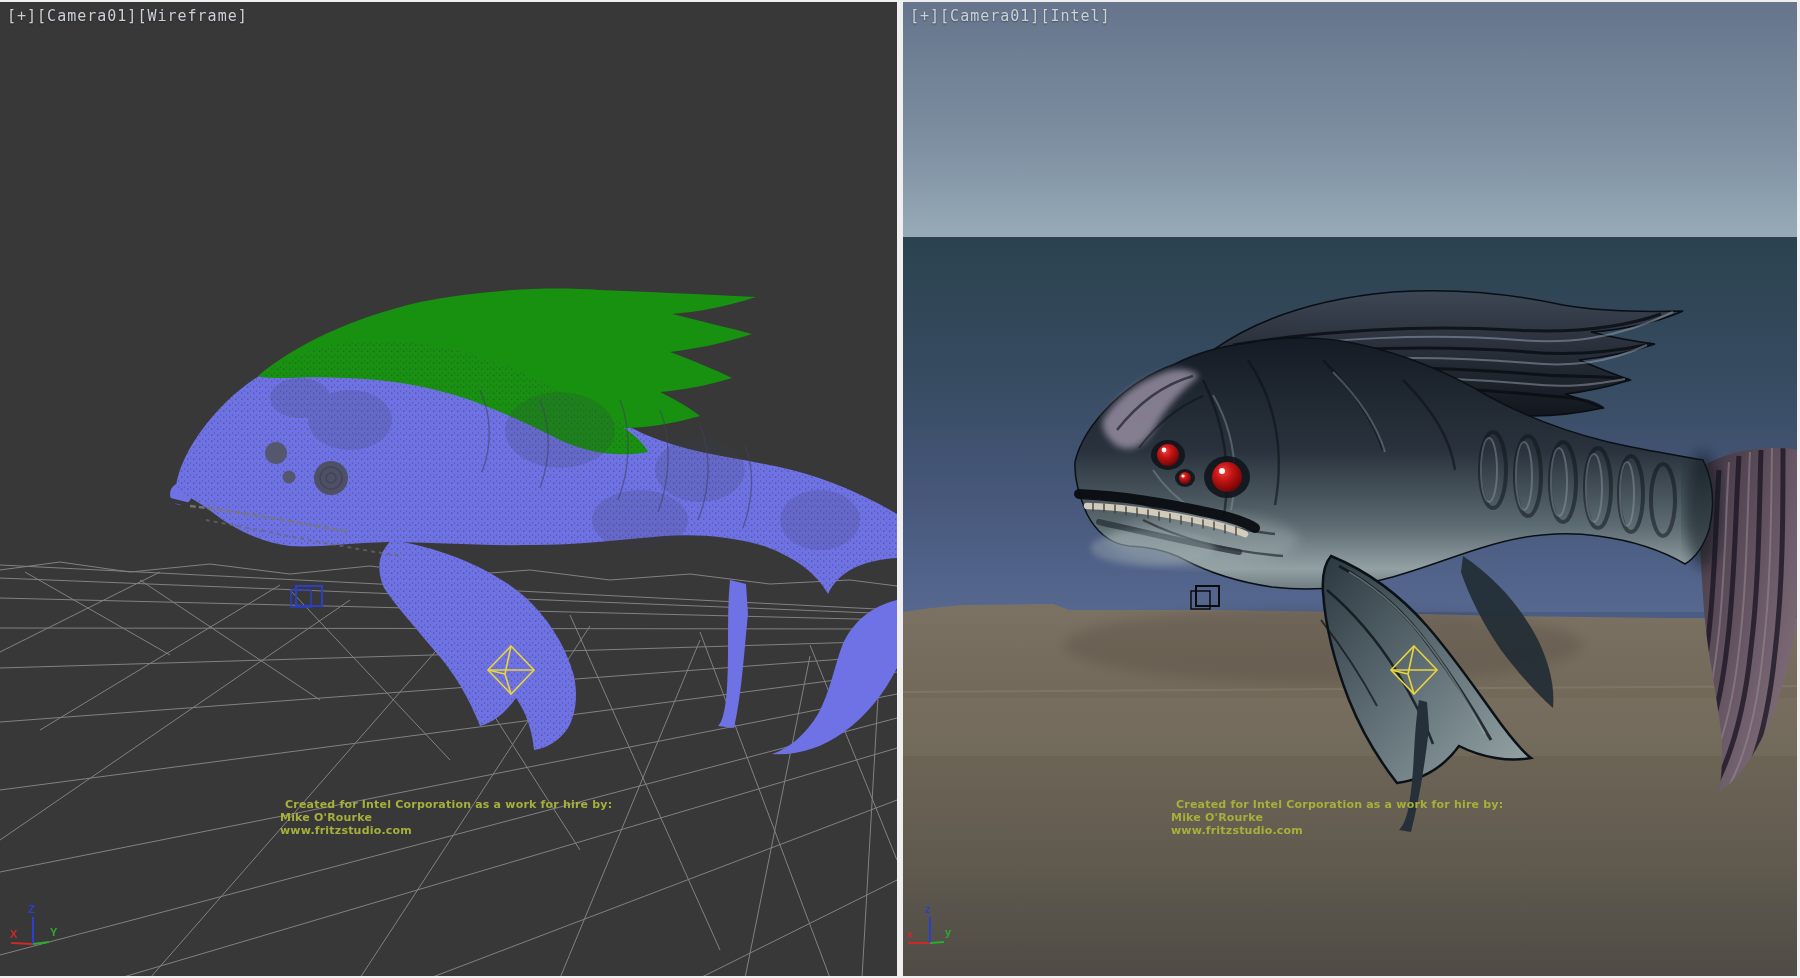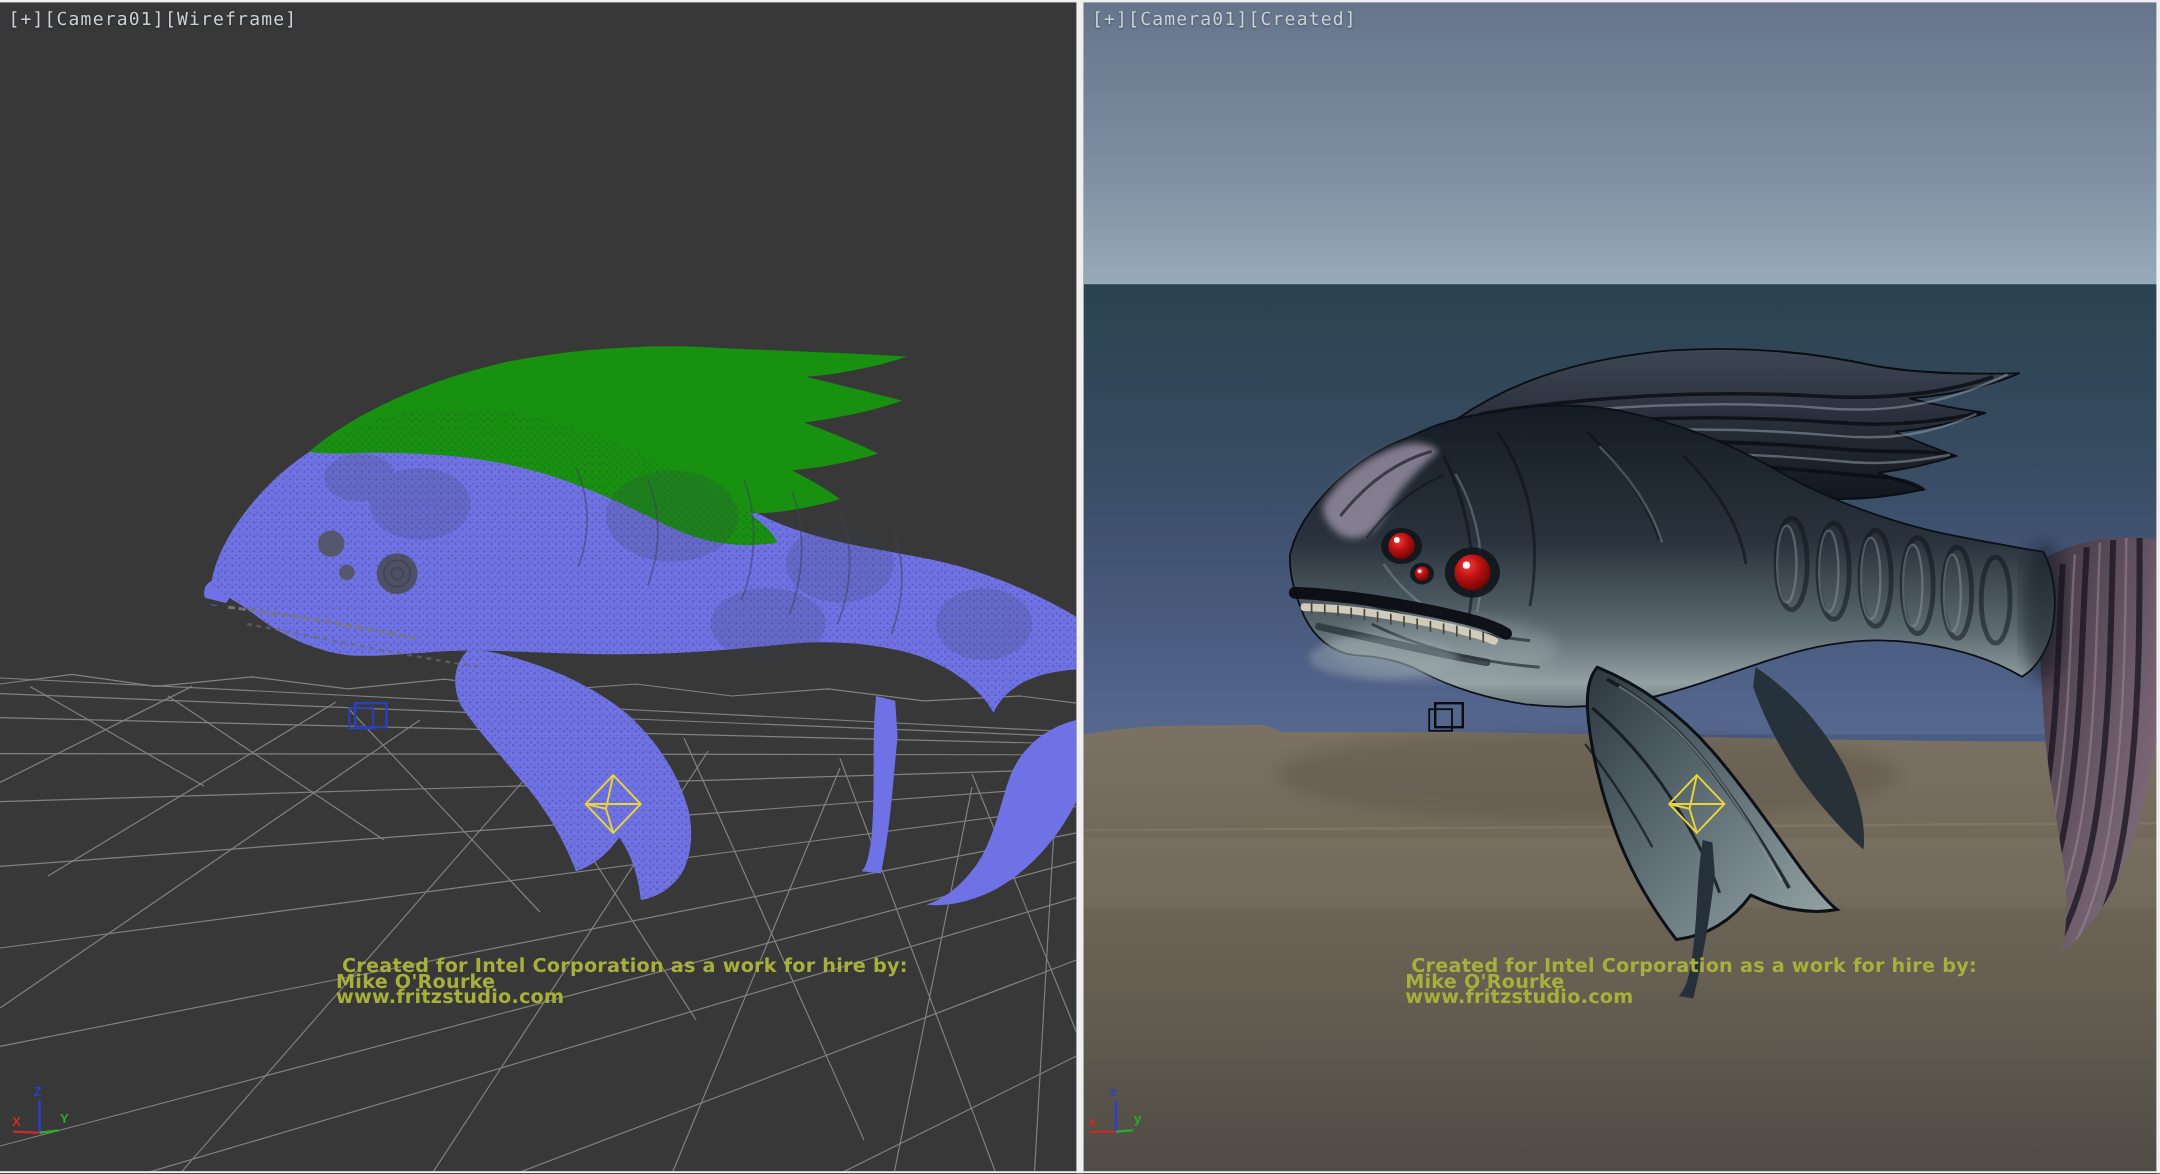--- a/index.html
+++ b/index.html
@@ -11,21 +11,21 @@
   .divider{position:absolute;left:897px;top:0;width:6px;height:978px;background:#efefef;z-index:40;}
   .edge{position:absolute;background:#efefef;z-index:41;}
   .edge-top{left:0;top:0;width:1800px;height:2px;}
   .edge-bottom{left:0;bottom:0;width:1800px;height:2px;}
   .edge-right{right:0;top:0;width:3px;height:978px;}
   .vp-label{position:absolute;left:7px;top:7px;z-index:30;
             font-family:"DejaVu Sans Mono","Liberation Mono",monospace;
             font-size:15px;letter-spacing:1px;color:#ccd1d8;cursor:default;
             text-shadow:0 1px 2px rgba(0,0,0,.35);}
   .annotation{position:absolute;z-index:25;color:#a6b03a;font-weight:bold;
-              font-family:"DejaVu Sans",sans-serif;font-size:16px;line-height:13px;
+              font-family:"DejaVu Sans",sans-serif;font-size:11px;line-height:13px;
               white-space:nowrap;letter-spacing:.2px;}
   .annotation .l1{padding-left:5px;}
   .vp-left  .annotation{left:280px;top:798px;}
   .vp-right .annotation{left:268px;top:798px;}
   .sky {position:absolute;left:0;top:0;width:897px;height:237px;
         background:linear-gradient(#65748b 0%,#7e90a2 62%,#97abb7 100%);}
   .sea {position:absolute;left:0;top:237px;width:897px;height:375px;
         background:linear-gradient(#2b434f 0%,#374b61 38%,#47587b 70%,#53648c 92%,#57688f 100%);}
   svg{position:absolute;left:0;top:0;}
 </style>
@@ -396,21 +396,21 @@
       <g font-family="Liberation Sans,sans-serif" font-size="11" font-weight="bold">
         <line x1="27" y1="943" x2="5" y2="943" stroke="#c92b2b" stroke-width="2"></line>
         <line x1="27" y1="943" x2="27" y2="917" stroke="#2a3fd0" stroke-width="2"></line>
         <line x1="27" y1="943" x2="41" y2="942" stroke="#2faa2f" stroke-width="2"></line>
         <text x="4" y="938" fill="#c92b2b">x</text>
         <text x="22" y="913" fill="#2a3fd0">z</text>
         <text x="42" y="936" fill="#2faa2f">y</text>
       </g>
     </svg>
 
-    <div class="vp-label">[+][Camera01][Created]</div>
+    <div class="vp-label">[+][Camera01][Intel]</div>
     <div class="annotation">
       <div class="l1">Created for Intel Corporation as a work for hire by:</div>
       <div>Mike O'Rourke</div>
       <div>www.fritzstudio.com</div>
     </div>
   </div>
 
   <div class="divider"></div>
   <div class="edge edge-top"></div>
   <div class="edge edge-bottom"></div>

